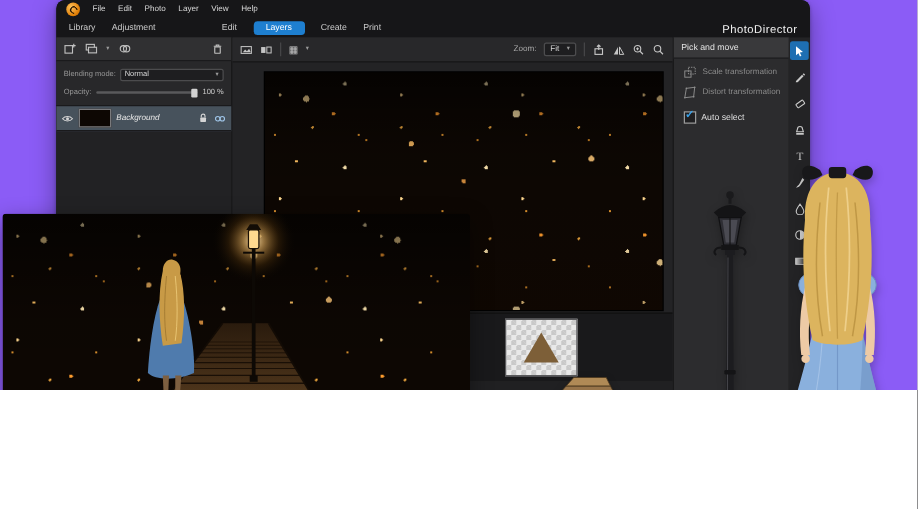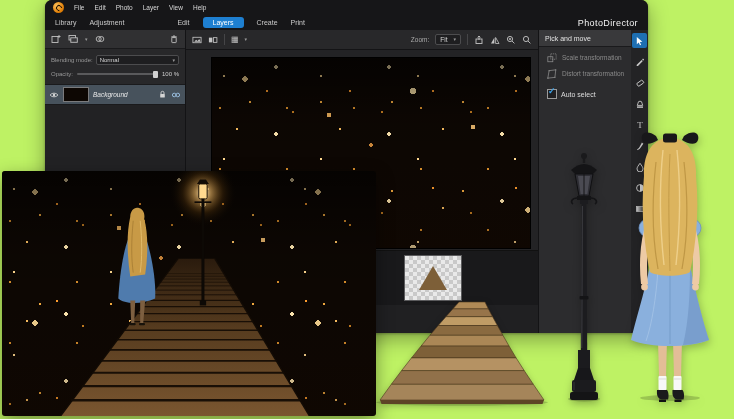--- a/index.html
+++ b/index.html
@@ -1,16 +1,16 @@
 <!DOCTYPE html>
 <html><head>
 <meta charset="utf-8">
 <style>
   html,body{margin:0;padding:0;background:#fff;}
-  .stage{position:relative;width:734px;height:419px;background:#bef264;overflow:hidden;
+  .stage{position:relative;width:734px;height:312px;background:#8b5cf6;overflow:hidden;
          font-family:"Liberation Sans",sans-serif;-webkit-font-smoothing:antialiased;}
 
   
   .app-window{position:absolute;left:45px;top:0;width:603px;height:333px;background:#1d1d1f;
     border-radius:7px 7px 3px 3px;box-shadow:0 6px 20px rgba(0,0,0,.35),0 1px 3px rgba(0,0,0,.3);
     overflow:hidden;z-index:1;}
   .menubar{display:flex;align-items:center;height:15px;padding:0 8px;gap:10px;background:#161618;}
   .logo{width:11px;height:11px;border-radius:50%;background:radial-gradient(circle at 35% 35%,#ffc35e,#e07f07 65%,#b35f00);
     position:relative;flex:0 0 auto;}
   .logo::before{content:"";position:absolute;left:2.5px;top:2.5px;width:4px;height:4px;border-radius:50%;

